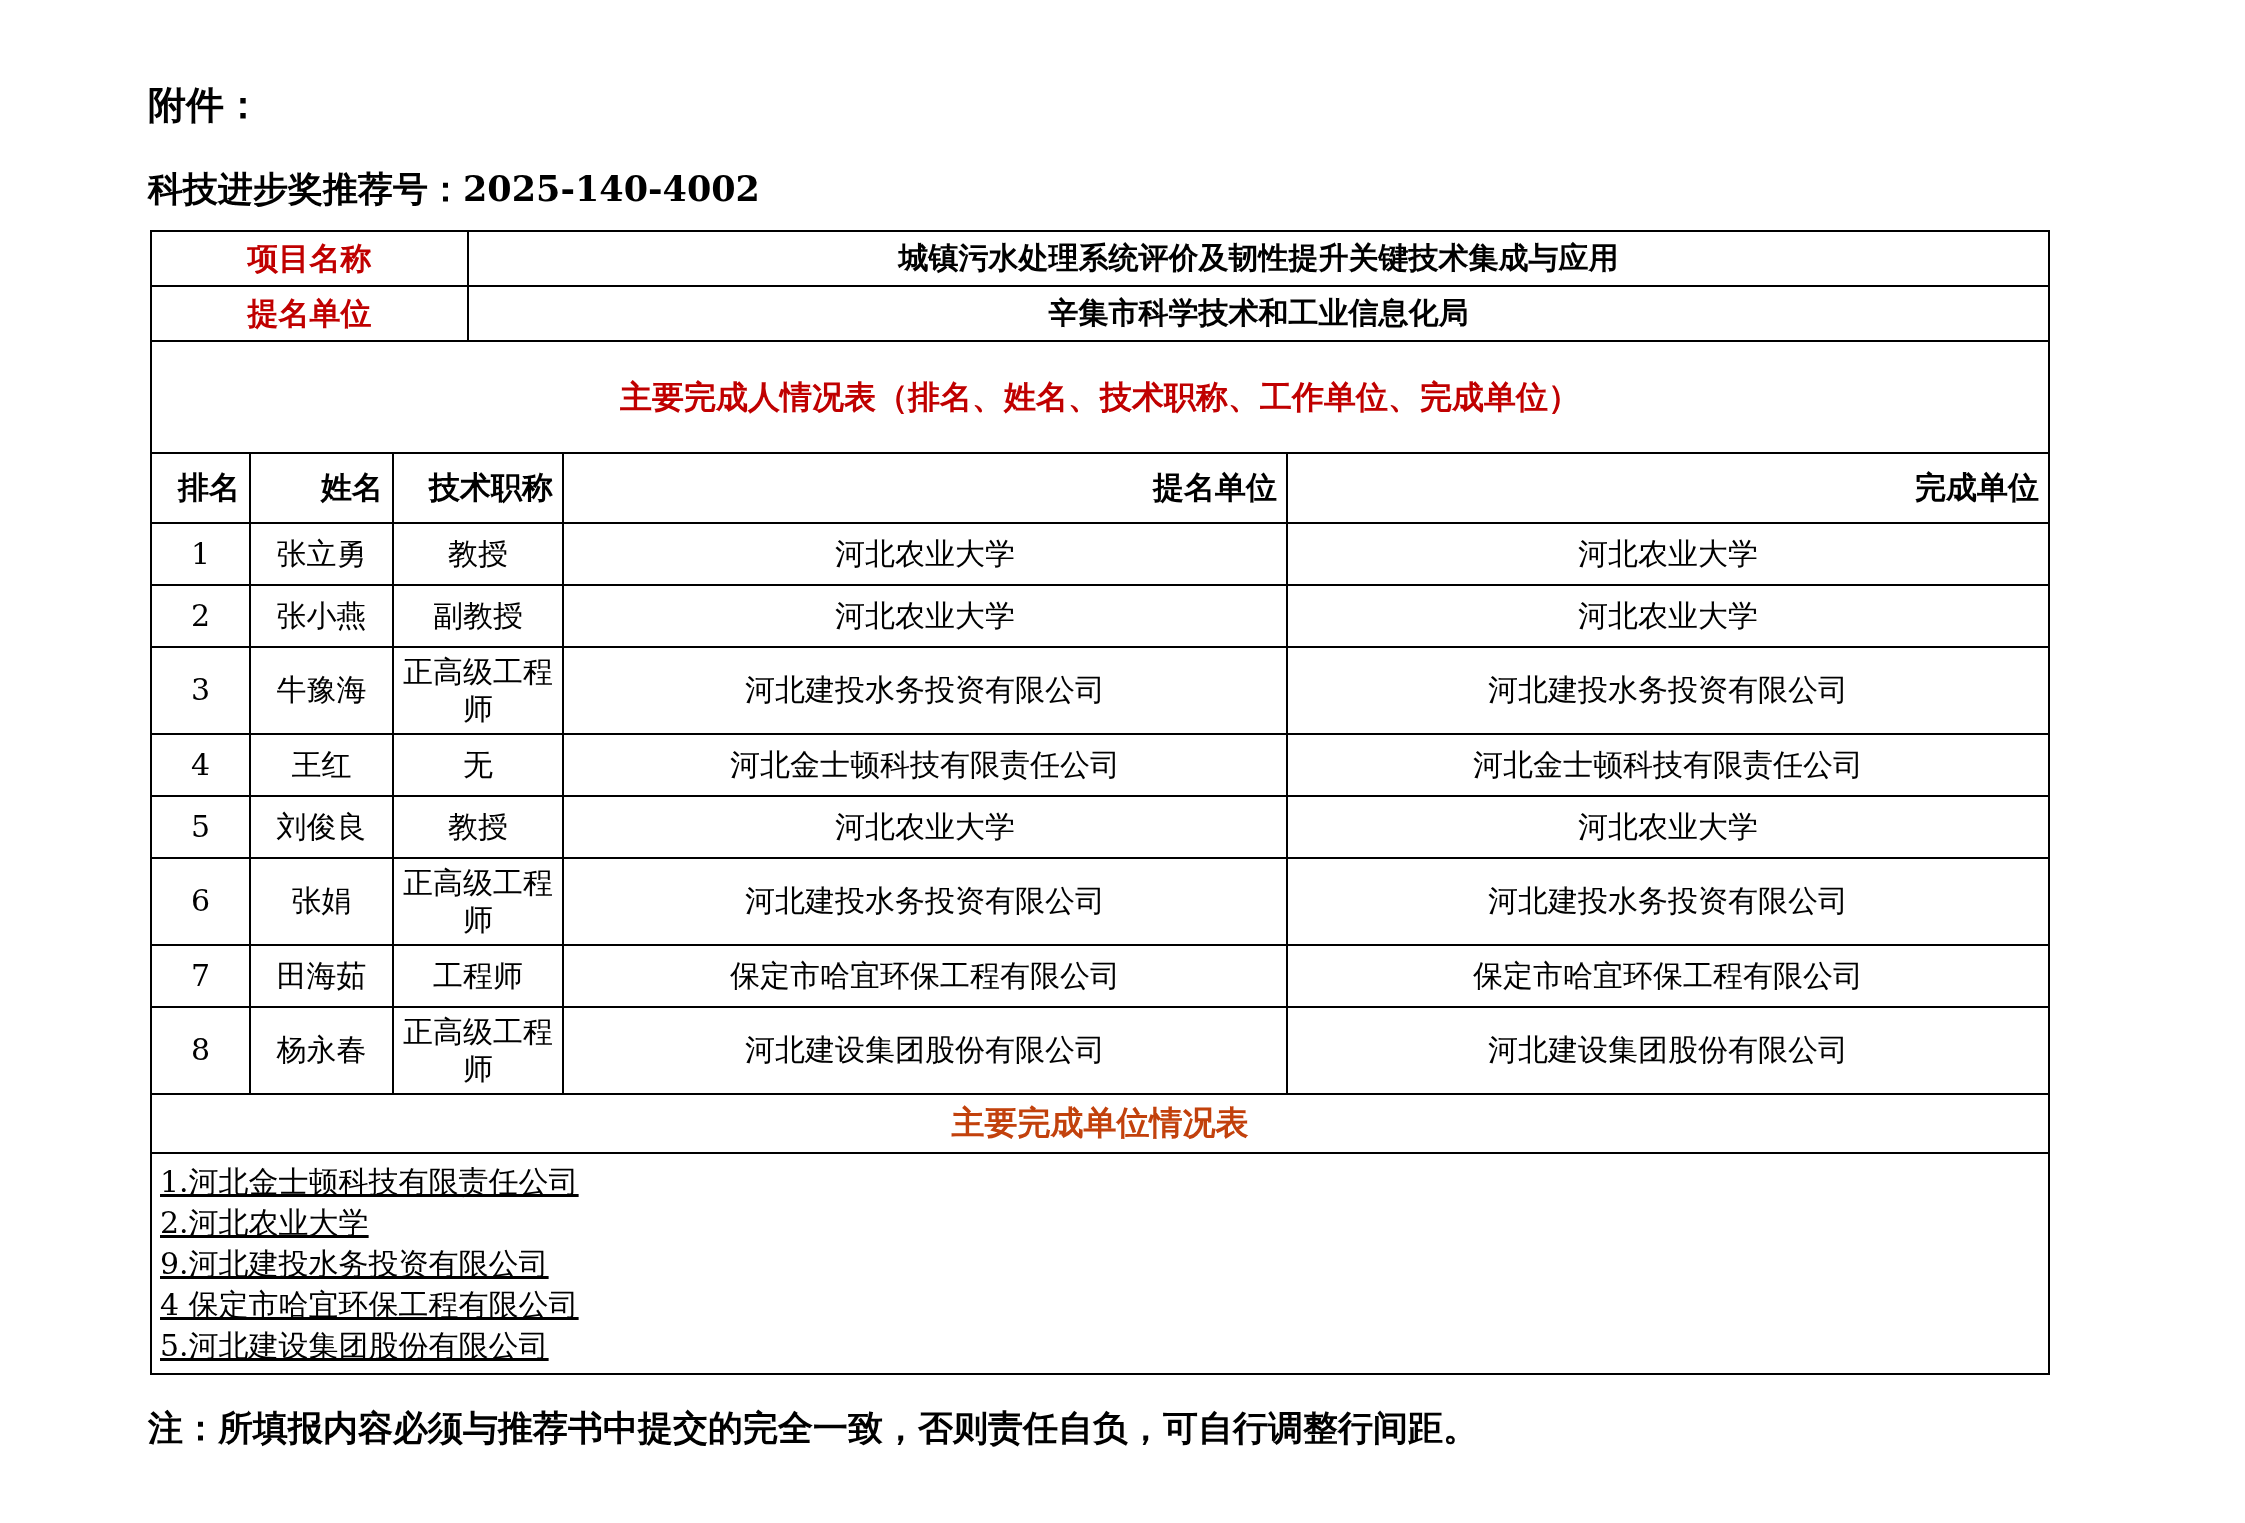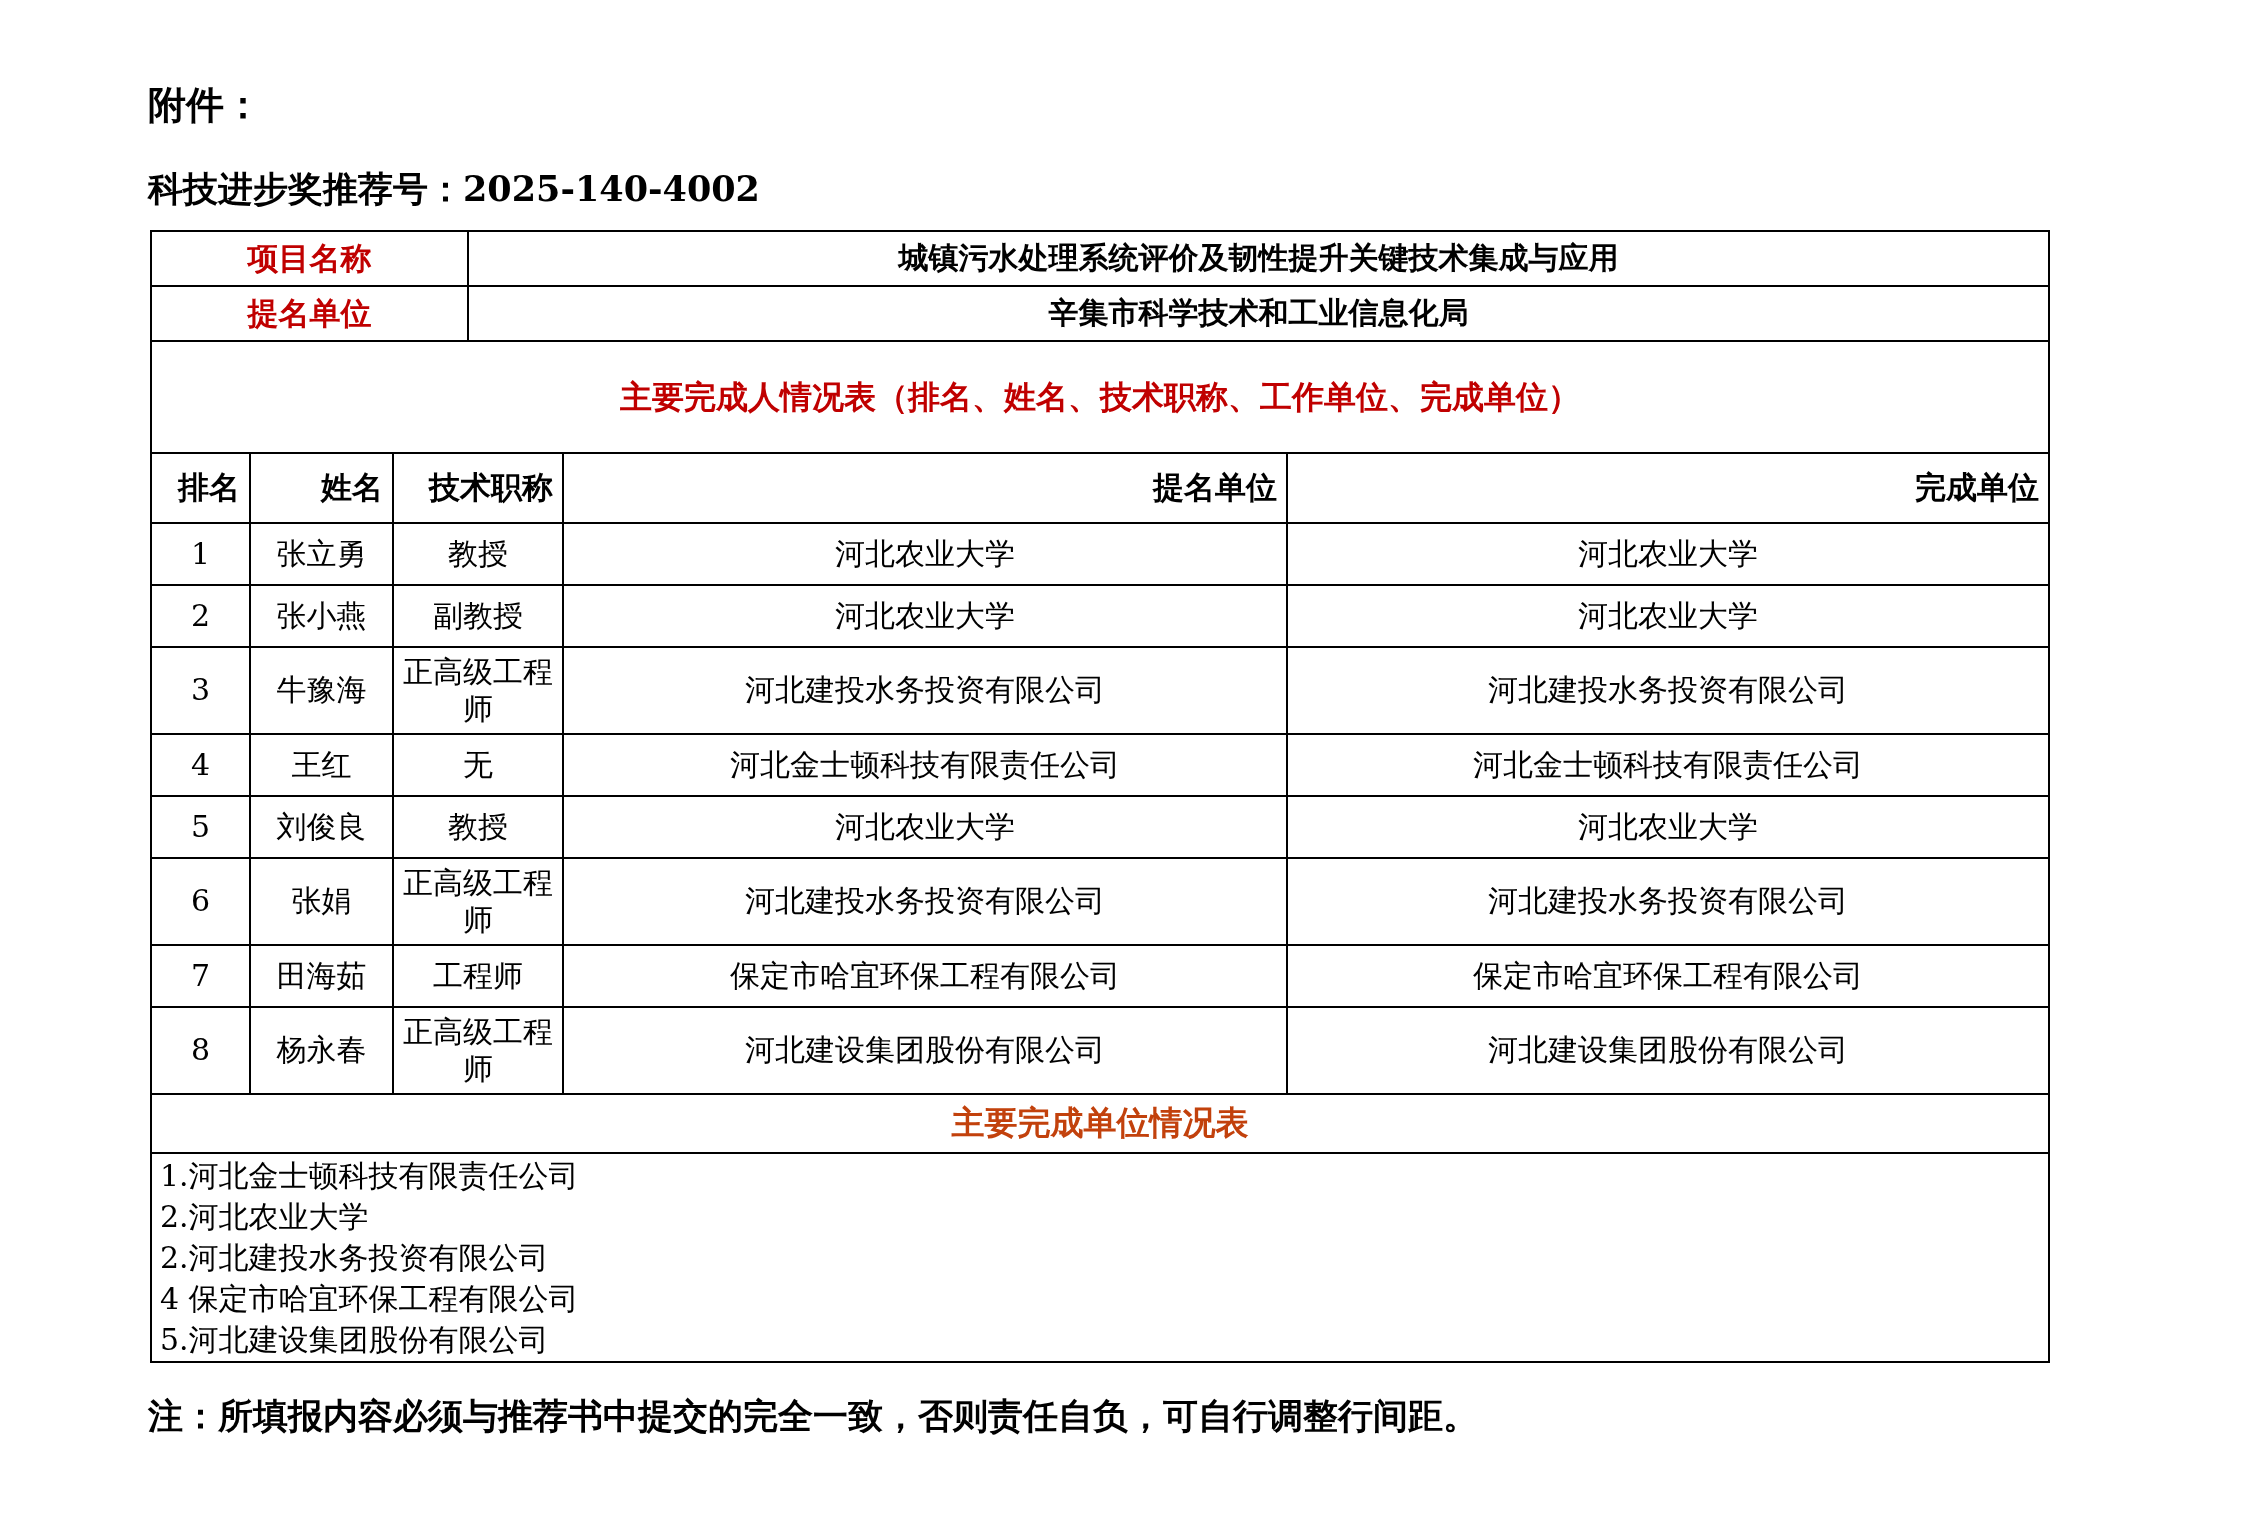--- a/index.html
+++ b/index.html
@@ -80,21 +80,22 @@
     font-size: 31px;
     text-align: right;
   }
   .r-small td  { height: 60px; }
   .r-tall td   { height: 85px; }
 
   .units-list-cell {
     height: 207px;
     text-align: left;
     vertical-align: middle;
-    padding: 0 8px;
+    padding: 6px 8px;
+    text-decoration: underline;
   }
   .unit-item {
     font-size: 30px;
     line-height: 41px;
     text-align: left;
   }
 
   .note {
     margin: 32px 0 0 148px;
     font-size: 35px;
@@ -203,21 +204,21 @@
       <td>河北建设集团股份有限公司</td>
       <td>河北建设集团股份有限公司</td>
     </tr>
     <tr class="units-title-row">
       <td colspan="5">主要完成单位情况表</td>
     </tr>
     <tr>
       <td colspan="5" class="units-list-cell">
         <div class="unit-item">1.河北金士顿科技有限责任公司</div>
         <div class="unit-item">2.河北农业大学</div>
-        <div class="unit-item">2.河北建投水务投资有限公司</div>
+        <div class="unit-item">9.河北建投水务投资有限公司</div>
         <div class="unit-item">4 保定市哈宜环保工程有限公司</div>
         <div class="unit-item">5.河北建设集团股份有限公司</div>
       </td>
     </tr>
   </tbody>
     </table>
 
   <div class="note">注：所填报内容必须与推荐书中提交的完全一致，否则责任自负，可自行调整行间距。</div>
 
 </div>

